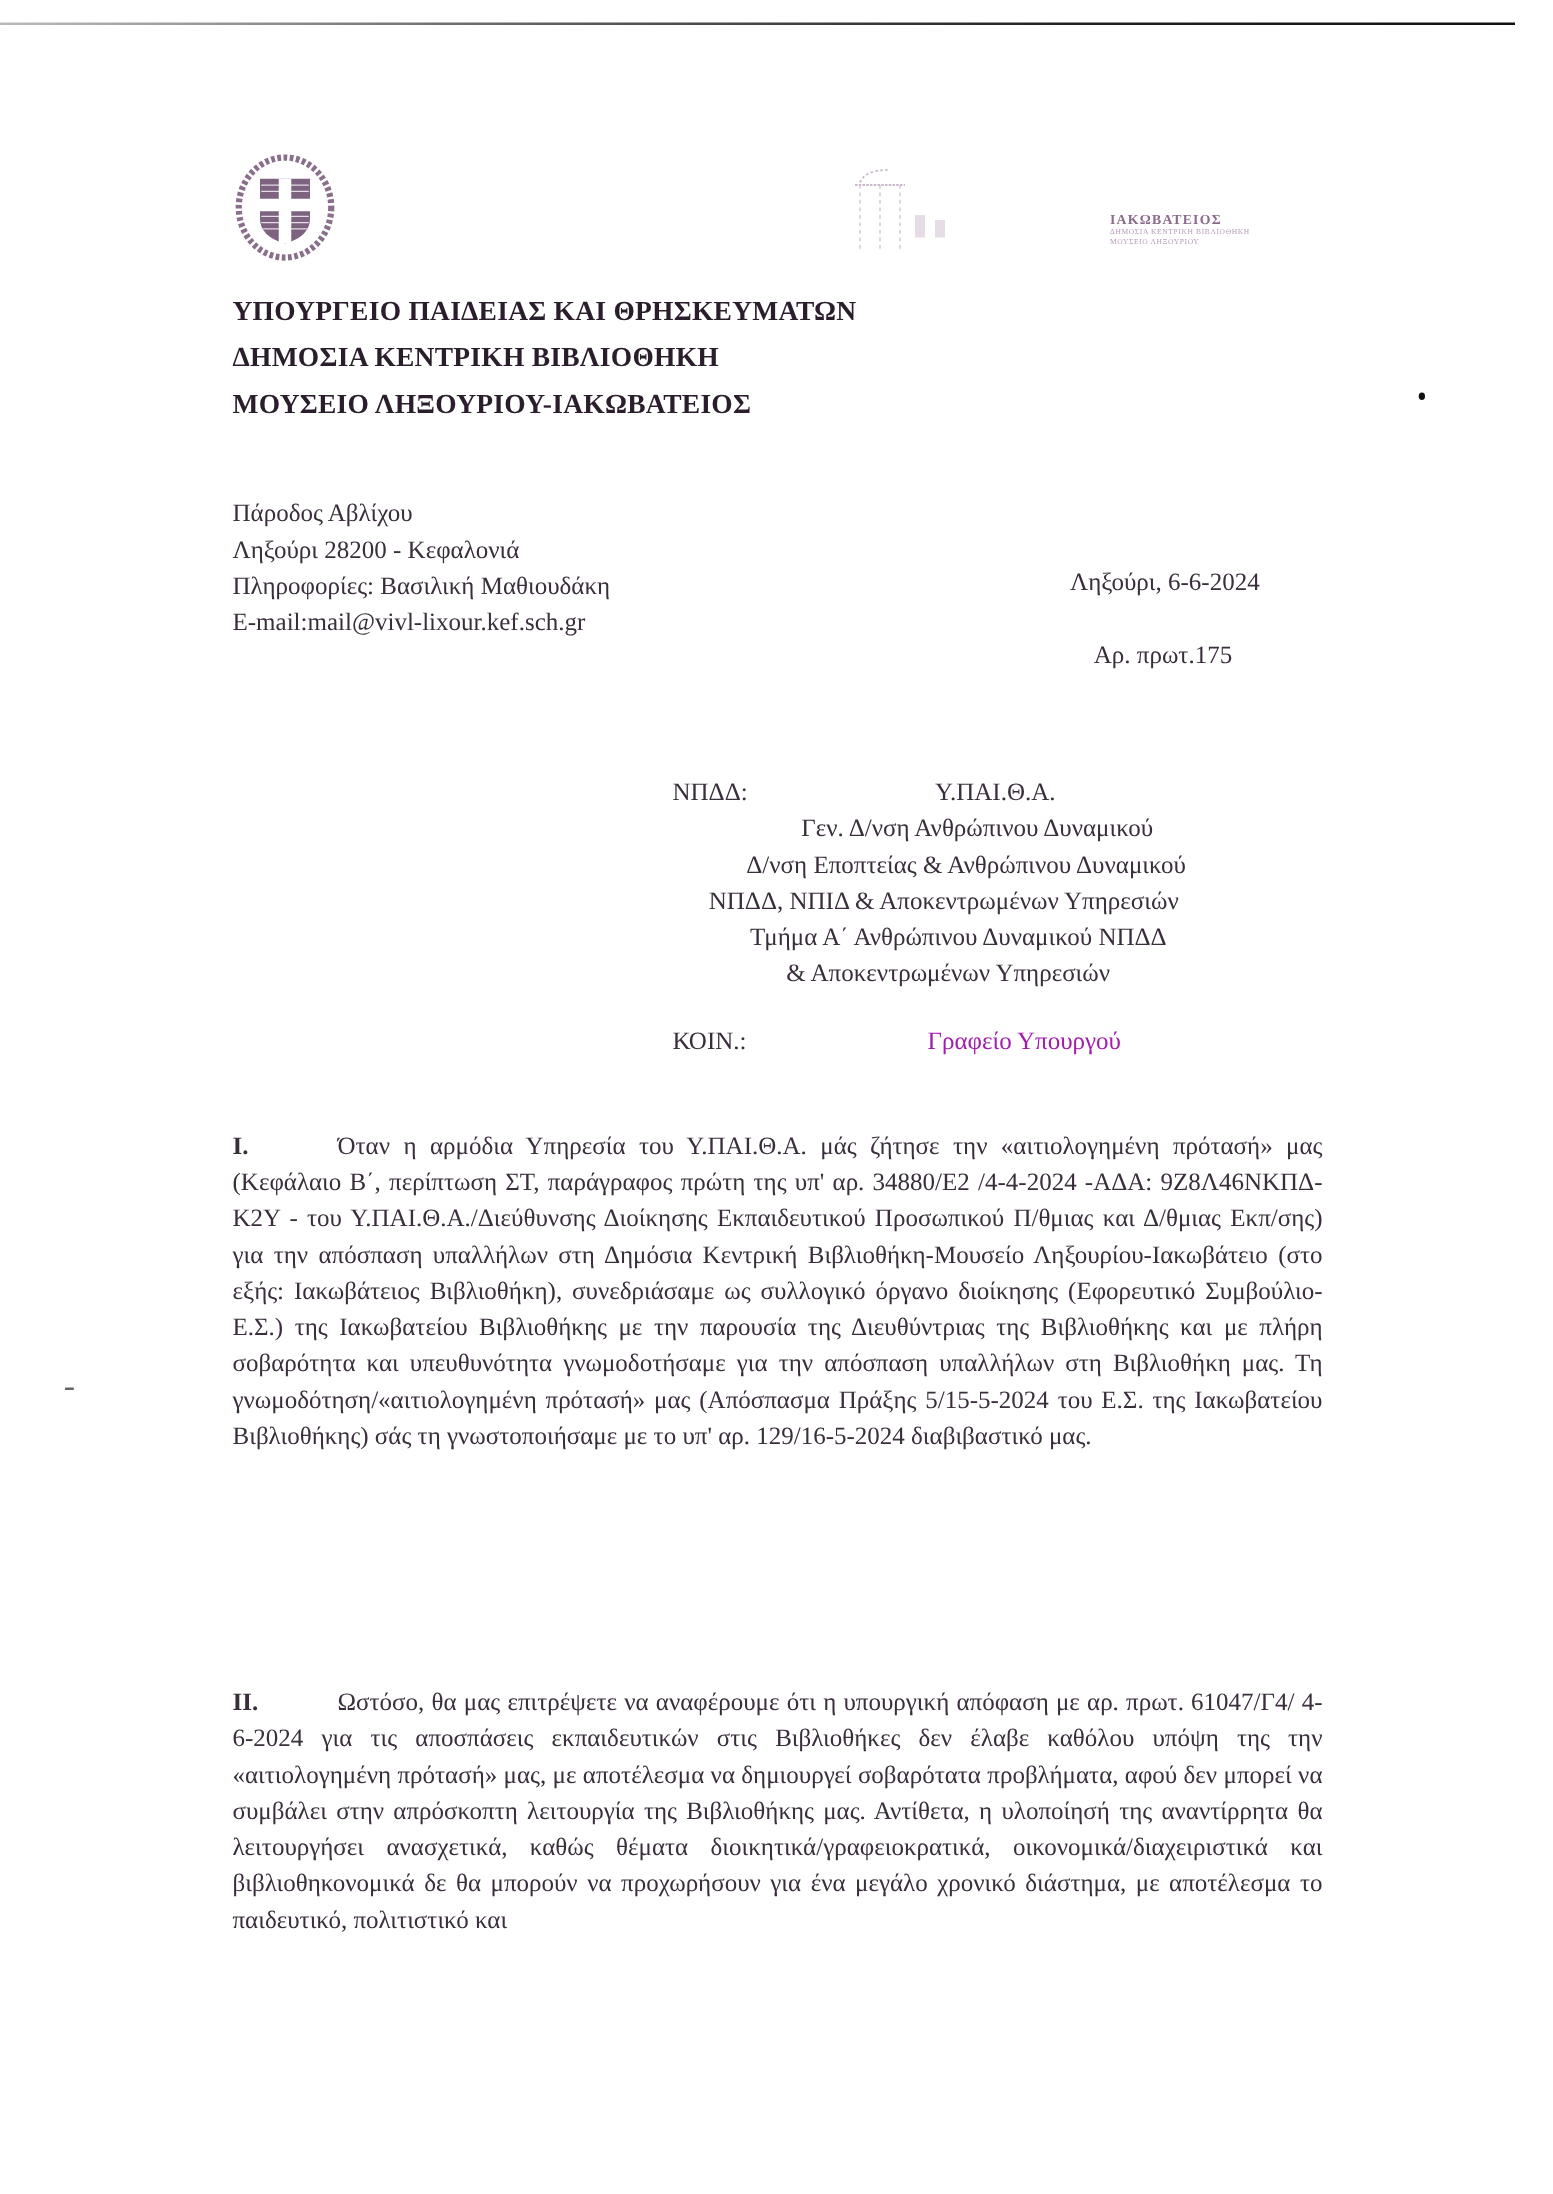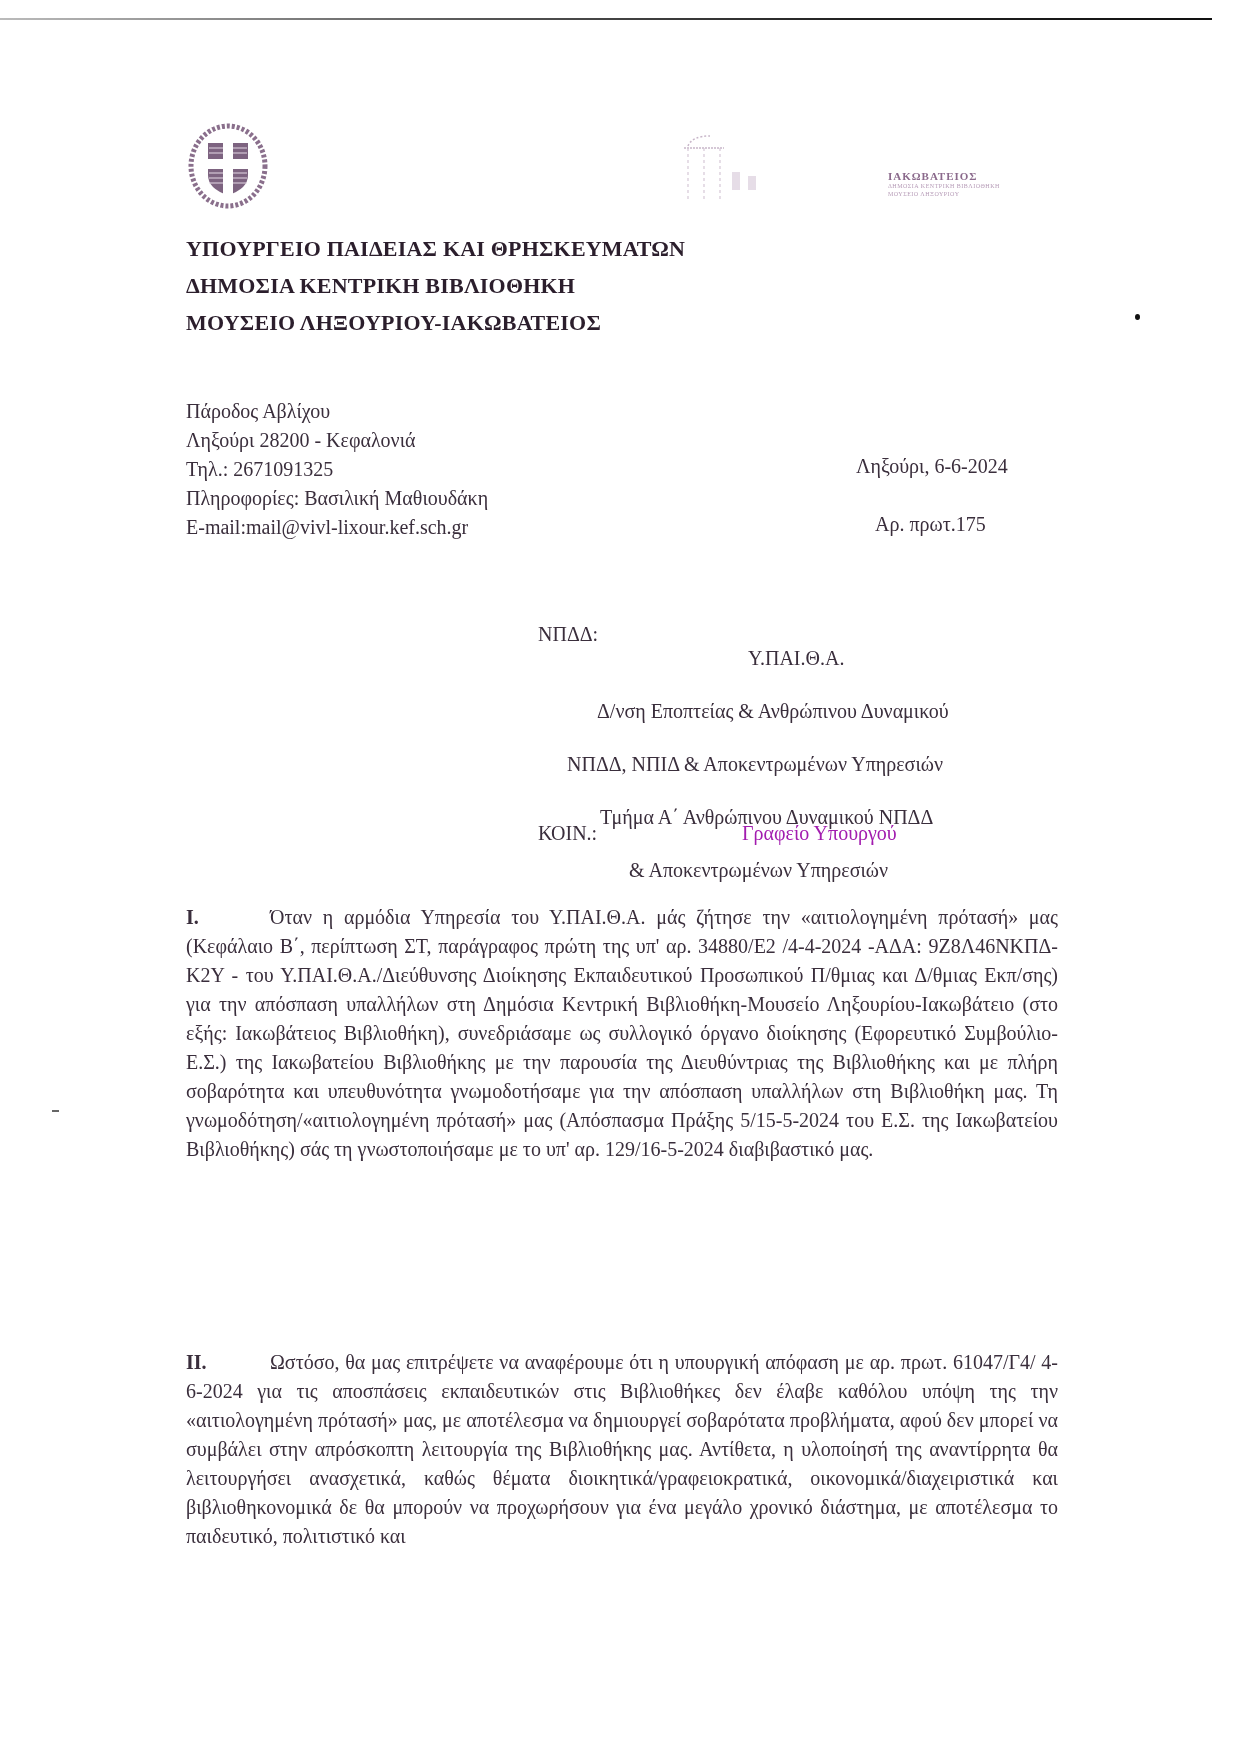--- a/index.html
+++ b/index.html
@@ -15,21 +15,21 @@
     .lib-logo-text .name { font-size: 11px; letter-spacing: 1px; font-weight: bold; }
     .lib-logo-text .sub { font-size: 6px; letter-spacing: .5px; line-height: 8px; color: #b69bb7; }
     .header-titles { position: absolute; left: 186px; top: 230px; }
     .header-titles div { font-weight: bold; font-size: 22px; line-height: 37px; color: #2b1e2c; letter-spacing: .2px; }
     .address { position: absolute; left: 186px; top: 397px; font-size: 20px; line-height: 29px; color: #3a2e3c; }
     .date { position: absolute; left: 856px; top: 455px; font-size: 20px; color: #3a2e3c; }
     .protocol { position: absolute; left: 875px; top: 513px; font-size: 20px; color: #3a2e3c; }
     .recipients { position: absolute; left: 538px; top: 620px; font-size: 20px; line-height: 29px; color: #3a2e3c; }
     .rcp-label { position: absolute; left: 0; top: 0; }
     .rcp-lines { position: absolute; left: 0; top: 0; width: 470px; }
-    .rcp-lines div { white-space: nowrap; margin-top: 24px; }
+    .rcp-lines div { white-space: nowrap; }
     .rcp-l0 { padding-left: 210px; }
     .rcp-l1 { padding-left: 103px; }
     .rcp-l2 { padding-left: 59px; }
     .rcp-l3 { padding-left: 29px; }
     .rcp-l4 { padding-left: 62px; }
     .rcp-l5 { padding-left: 91px; }
     .koin-label { position: absolute; left: 538px; top: 822px; font-size: 20px; color: #3a2e3c; }
     .koin-value { position: absolute; left: 742px; top: 822px; font-size: 20px; color: #a21caf; }
     .para { position: absolute; left: 186px; width: 872px; font-size: 20px; line-height: 29px; color: #3a2e3c;
       text-align: justify; }
@@ -82,32 +82,32 @@
 
 <div class="header-titles">
   <div>ΥΠΟΥΡΓΕΙΟ ΠΑΙΔΕΙΑΣ ΚΑΙ  ΘΡΗΣΚΕΥΜΑΤΩΝ</div>
   <div>ΔΗΜΟΣΙΑ ΚΕΝΤΡΙΚΗ ΒΙΒΛΙΟΘΗΚΗ</div>
   <div>ΜΟΥΣΕΙΟ ΛΗΞΟΥΡΙΟΥ-ΙΑΚΩΒΑΤΕΙΟΣ</div>
 </div>
 
 <div class="address">
   <div>Πάροδος Αβλίχου</div>
   <div>Ληξούρι 28200 -  Κεφαλονιά</div>
-  <div>Τηλ.:  2671091325</div>
   <div>Πληροφορίες: Βασιλική Μαθιουδάκη</div>
   <div>E-mail:mail@vivl-lixour.kef.sch.gr</div>
 </div>
 
 <div class="date">Ληξούρι, 6-6-2024</div>
 <div class="protocol">Αρ. πρωτ.175</div>
 
 <div class="recipients">
   <div class="rcp-label">ΝΠΔΔ:</div>
   <div class="rcp-lines">
     <div class="rcp-l0">Υ.ΠΑΙ.Θ.Α.</div>
+    <div class="rcp-l1">Γεν. Δ/νση Ανθρώπινου Δυναμικού</div>
     <div class="rcp-l2">Δ/νση Εποπτείας &amp; Ανθρώπινου Δυναμικού</div>
     <div class="rcp-l3">ΝΠΔΔ, ΝΠΙΔ &amp; Αποκεντρωμένων Υπηρεσιών</div>
     <div class="rcp-l4">Τμήμα Α΄ Ανθρώπινου Δυναμικού ΝΠΔΔ</div>
     <div class="rcp-l5">&amp; Αποκεντρωμένων Υπηρεσιών</div>
   </div>
 </div>
 
 <div class="koin-label">ΚΟΙΝ.:</div>
 <div class="koin-value">Γραφείο Υπουργού</div>
 

